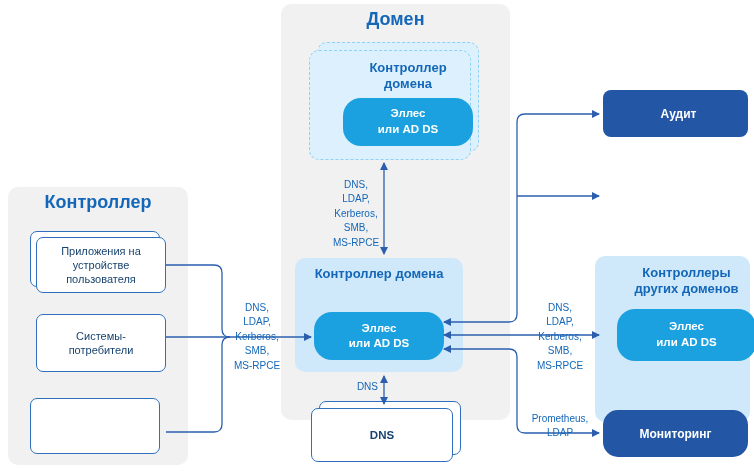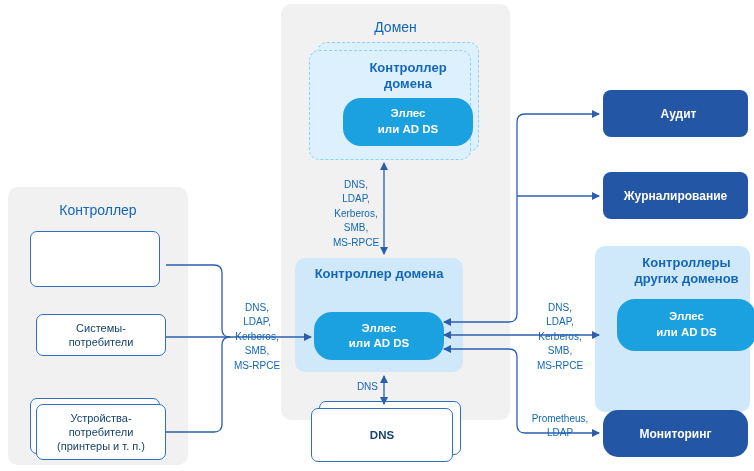--- a/index.html
+++ b/index.html
@@ -1,35 +1,35 @@
 <!DOCTYPE html>
 <html style="--accent: #1BA1E0; --accent-dark: #2356A5; --panel-gray: #F1F1F2; --panel-blue: #CFE9FB; --panel-blue-light: #DCF1FD; --dashed-border: #8FD0F3; --line: #2B5FAE; --title-blue: #1467B8; --navy: #17426F; --box-border: #2F6FBE;"><head>
 <meta charset="utf-8">
 <style>
   * { margin:0; padding:0; box-sizing:border-box; }
   html,body { background:#fff; font-family:"Liberation Sans",sans-serif; }
   .canvas { position:relative; width:754px; height:471px; background:#fff; overflow:hidden; }
 
   .panel { position:absolute; background:var(--panel-gray,#F1F1F2); border-radius:10px; z-index:1; }
-  .panel-title { text-align:center; font-size:14px; font-weight:400; color:var(--title-blue,#1467B8); padding-top:15px; }
+  .panel-title { text-align:center; font-size:18px; font-weight:700; color:var(--title-blue,#1467B8); padding-top:5px; }
 
   .consumers-panel { left:8px; top:187px; width:180px; height:278px; }
   .domain-panel { left:281px; top:4px; width:229px; height:416px; }
 
   .wbox, .stack-back {
     position:absolute; background:#fff; border:1.5px solid var(--box-border,#2F6FBE);
     border-radius:7px;
   }
   .wbox { display:flex; align-items:center; justify-content:center; text-align:center;
     font-size:11px; font-weight:500; color:var(--navy,#17426F); line-height:1.3; padding:4px 7px; z-index:3; }
   .stack-back { z-index:2; }
 
   .b1-back { left:30px; top:231px; width:130px; height:56px; }
   .b1      { left:36px; top:237px; width:130px; height:56px; }
-  .b2      { left:36px; top:314px; width:130px; height:42px; }
+  .b2      { left:36px; top:314px; width:130px; height:58px; }
   .b3-back { left:30px; top:398px; width:130px; height:56px; }
   .b3      { left:36px; top:404px; width:130px; height:56px; }
 
   .bluepanel { position:absolute; background:var(--panel-blue,#CFE9FB); border-radius:10px;
     display:flex; flex-direction:column; align-items:center; z-index:3; }
   .bp-title { text-align:center; font-size:13px; font-weight:700; color:var(--title-blue,#1467B8);
     padding-top:9px; white-space:pre-line; line-height:1.25; }
   .product { background:var(--accent,#1BA1E0); color:#fff; border-radius:18px;
     display:flex; align-items:center; justify-content:center; text-align:center;
     font-size:11.5px; font-weight:700; white-space:pre-line; line-height:1.35; z-index:4; }
@@ -38,21 +38,21 @@
   .dc-standby-back { left:317px; top:42px; width:162px; height:110px; position:absolute;
     background:var(--panel-blue-light,#DCF1FD); border:1.5px dashed var(--dashed-border,#8FD0F3);
     border-radius:10px; z-index:2; }
   .dc-standby { left:309px; top:50px; width:162px; height:110px; }
   .dc-standby .product { width:130px; height:48px; margin-top:5px; }
 
   .dc-main { left:295px; top:258px; width:168px; height:114px; }
   .dc-main .bp-title { padding-top:8px; }
   .dc-main .product { width:130px; height:48px; margin-top:30px; }
 
-  .other-domains { left:595px; top:246px; width:155px; height:166px;padding-left:28px; }
+  .other-domains { left:595px; top:256px; width:155px; height:166px;padding-left:28px; }
   .other-domains .product { width:139px; height:52px; margin-top:11px; }
 
   .dns-back { left:319px; top:401px; width:142px; height:54px; }
   .dns-box  { left:311px; top:408px; width:142px; height:54px; font-size:11.5px; font-weight:600; }
 
   .darkbox { position:absolute; background:var(--accent-dark,#2356A5); color:#fff; border-radius:8px;
     display:flex; align-items:center; justify-content:center; font-size:12px; font-weight:600;
     width:145px; height:47px; left:603px; z-index:3; }
   .audit { top:90px;padding-left:6px; }
   .journaling { top:172px; }
@@ -72,23 +72,23 @@
 </style>
 </head>
 <body>
 
 <div class="canvas">
 
   <div class="panel consumers-panel">
     <div class="panel-title">Контроллер</div>
   </div>
   <div class="stack-back b1-back"></div>
+  <div class="wbox b1">Приложения на устройстве пользователя</div>
   <div class="wbox b2">Системы-потребители</div>
   <div class="stack-back b3-back"></div>
-  <div class="wbox b3">Устройства-потребители (принтеры и т. п.)</div>
 
   <div class="panel domain-panel">
     <div class="panel-title">Домен</div>
   </div>
 
   <div class="dc-standby-back"></div>
   <div class="bluepanel dashed dc-standby">
     <div class="bp-title">Контроллер
 домена</div>
     <div class="product">Эллес
@@ -98,21 +98,20 @@
   <div class="bluepanel dc-main">
     <div class="bp-title">Контроллер домена</div>
     <div class="product">Эллес
 или AD DS</div>
   </div>
 
   <div class="stack-back dns-back"></div>
   <div class="wbox dns-box">DNS</div>
 
   <div class="darkbox audit">Аудит</div>
-  <div class="darkbox journaling">Журналирование</div>
   <div class="bluepanel other-domains">
     <div class="bp-title">Контроллеры
 других доменов</div>
     <div class="product">Эллес
 или AD DS</div>
   </div>
   <div class="darkbox monitoring">Мониторинг</div>
 
   <svg class="edges" width="754" height="471" viewBox="0 0 754 471">
     <defs>

